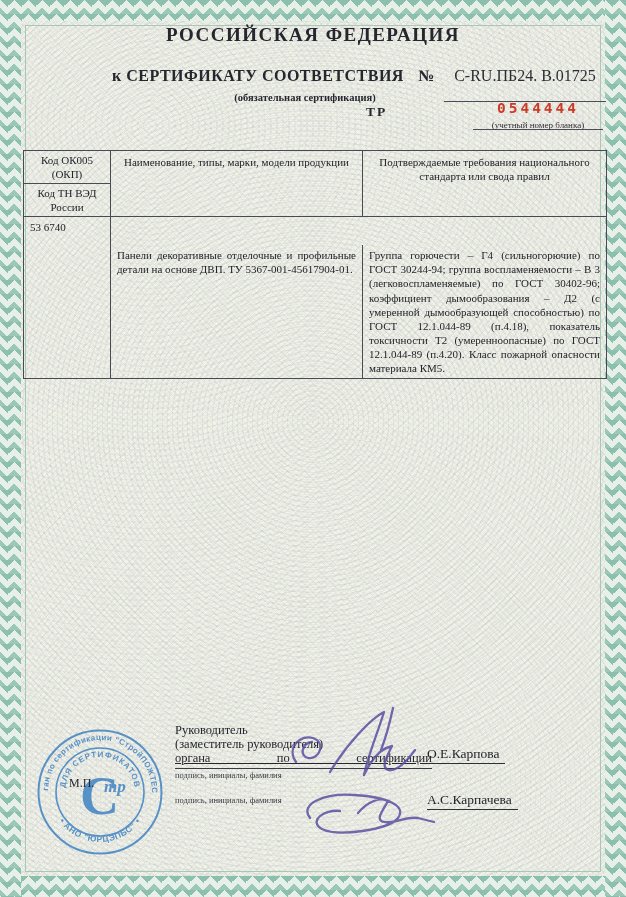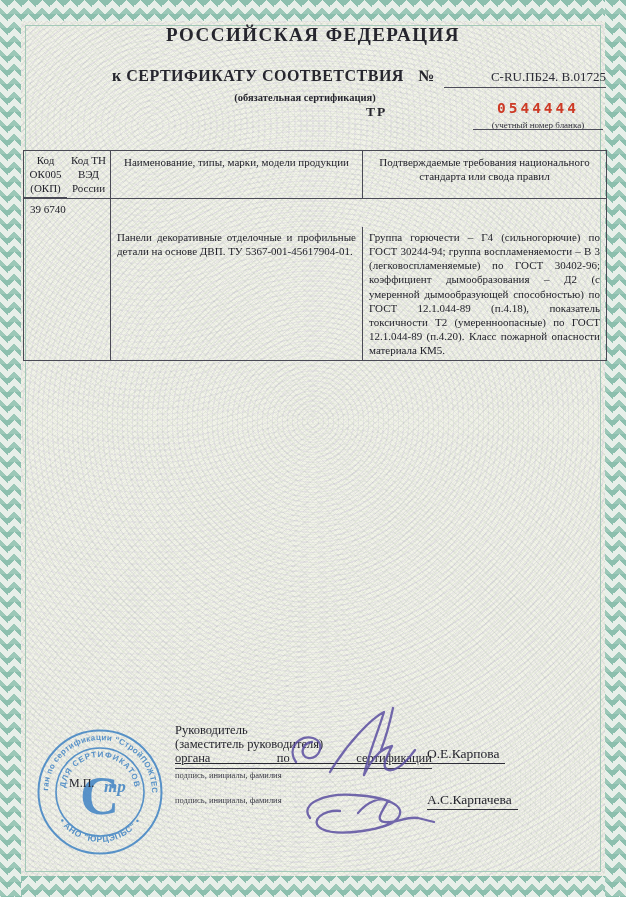--- a/index.html
+++ b/index.html
@@ -41,22 +41,22 @@
     position:absolute; top:52px; left:0; right:0; text-align:center;
     font-size:13px; font-weight:bold; letter-spacing:1px; color:#26262e;
   }
   .cert-line {
     position:absolute; top:67px; left:112px; right:20px;
     display:flex; align-items:baseline;
   }
   .cert-prefix { font-size:16px; font-weight:bold; letter-spacing:0.5px; color:#26262e; white-space:nowrap; }
   .no-sign { font-size:16px; font-weight:bold; margin-left:14px; color:#26262e; }
   .cert-number {
-    flex:1; margin-left:10px; text-align:right; font-size:13px;
-    border-bottom:1px solid #4c4c58; padding-bottom:2px; color:#2c2c36; white-space:nowrap;
+    flex:1; margin-left:10px; text-align:center; font-size:16px;
+    border-bottom:1px solid #4c4c58; padding-bottom:16px; color:#2c2c36; white-space:nowrap;
   }
   .subtitle {
     position:absolute; top:92px; left:0; right:16px; text-align:center;
     font-size:10.5px; font-weight:bold; color:#26262e;
   }
   .tr-label {
     position:absolute; top:104px; left:366px;
     font-size:13.5px; font-weight:bold; letter-spacing:2px; color:#26262e;
   }
   .blank-number {
@@ -71,21 +71,21 @@
   
   .tbl {
     position:absolute; left:23px; top:150px; width:582px;
     border:1px solid #4a4a55; display:grid;
     grid-template-columns:87px 252px 1fr;
     font-size:11px; line-height:1.28; color:#23232b;
   }
   .tbl .c { border-right:1px solid #4a4a55; padding:3px 6px; }
   .tbl .c:nth-child(3n) { border-right:none; }
   .hdr { border-bottom:1px solid #4a4a55; text-align:center; }
-  .hdr.col1 { padding:0; display:flex; flex-direction:row; }
+  .hdr.col1 { padding:0; display:flex; flex-direction:column; }
   .hdr.col1 .sub1 { border-bottom:1px solid #4a4a55; padding:2px 2px; flex:1; }
   .hdr.col1 .sub2 { padding:2px 2px; flex:1; }
   .hdr.col2, .hdr.col3 { padding-top:4px; }
   .bodyc { min-height:122px; }
   .just { text-align:justify; text-justify:inter-word;margin-top:28px; }
   
   .sig-head { position:absolute; left:175px; top:723px; width:257px; font-size:12.5px; color:#26262e; }
   .sig-head .l1, .sig-head .l2 { line-height:1.12; }
   .sig-head .l3 { line-height:1.12; border-bottom:1px solid #3a3a45; padding-bottom:3px;
                   text-align:justify; text-align-last:justify;text-decoration:underline; }
@@ -124,21 +124,21 @@
   <div class="blank-note">(учетный номер бланка)</div>
 
   <div class="tbl">
     <div class="c hdr col1">
       <div class="sub1">Код ОК005 (ОКП)</div>
       <div class="sub2">Код ТН ВЭД России</div>
     </div>
     <div class="c hdr col2">Наименование, типы, марки, модели продукции</div>
     <div class="c hdr col3">Подтверждаемые требования национального стандарта или свода правил</div>
 
-    <div class="c bodyc">39 6740</div>
+    <div class="c bodyc">53 6740</div>
     <div class="c bodyc just">Панели декоративные отделочные и профильные детали на основе ДВП. ТУ 5367-001-45617904-01.</div>
     <div class="c bodyc just">Группа горючести – Г4 (сильногорючие) по ГОСТ 30244-94; группа воспламеняемости – В 3 (легковоспламеняемые) по ГОСТ 30402-96; коэффициент дымообразования – Д2 (с умеренной дымообразующей способностью) по ГОСТ 12.1.044-89 (п.4.18), показатель токсичности Т2 (умеренноопасные) по ГОСТ 12.1.044-89 (п.4.20). Класс пожарной опасности материала КМ5.</div>
   </div>
 
   <div class="sig-head">
     <div class="l1">Руководитель</div>
     <div class="l2">(заместитель руководителя)</div>
     <div class="l3">органа по сертификации</div>
     <div class="sig-caption">подпись, инициалы, фамилия</div>
   </div>

